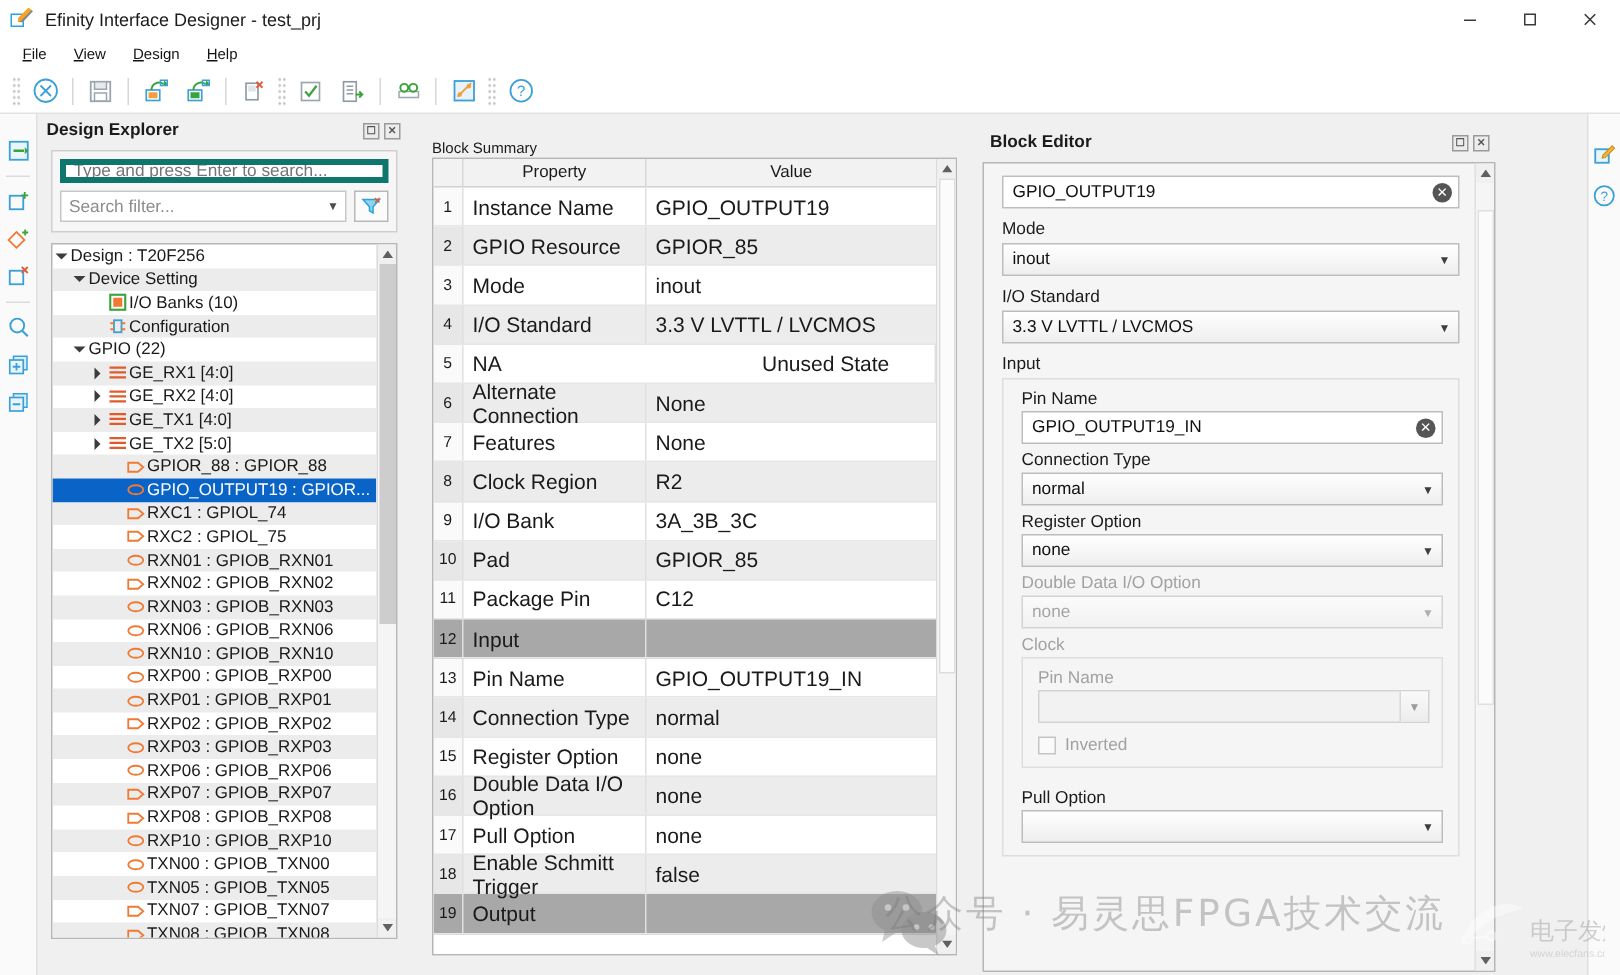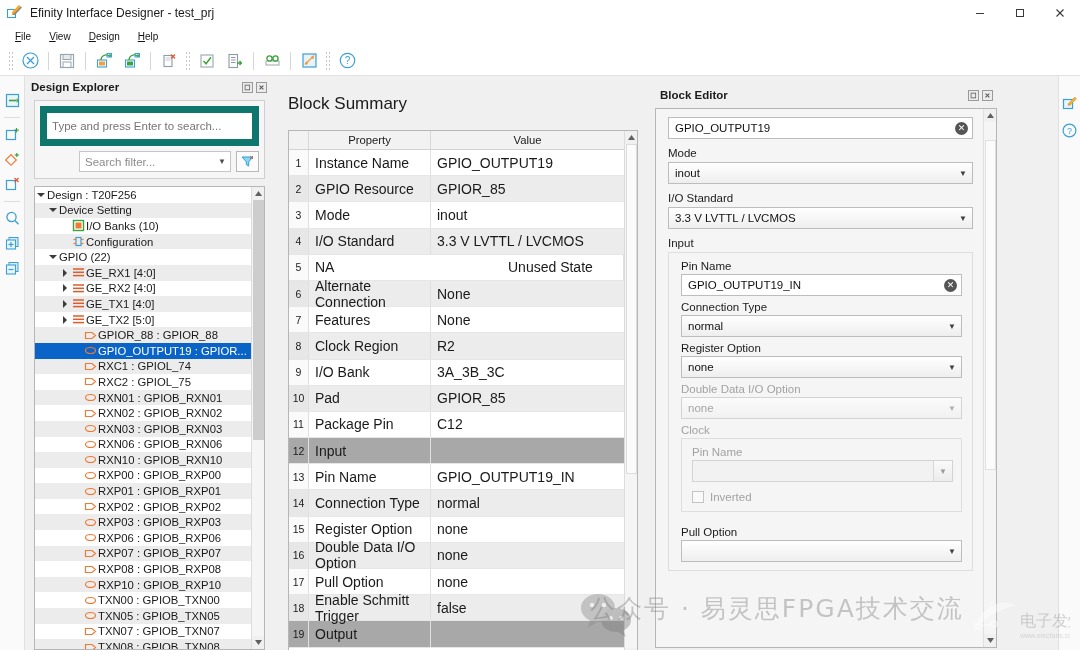--- a/index.html
+++ b/index.html
@@ -79,25 +79,25 @@
     font-size: 11.5px; font-weight: bold; color: #1b1b1b; padding-left: 5px;
   }
   .panel-head .ctrls { margin-left: auto; display: flex; gap: 3px; padding-right: 4px; }
   .pc-ico { width: 11px; height: 11px; border: 1px solid #9a9a9a; background:#ececec;
             display:flex; align-items:center; justify-content:center; font-size:7px; color:#555; line-height:1; }
   .search-box {
     margin: 4px 6px 0 8px; border: 1px solid #cfcfcf; background: #f6f6f6;
     padding: 5px 5px 6px 5px;
   }
   .search-input {
-    width: 100%; height: 40px; border: 7px solid #0f766e; background:#fff;
+    width: 100%; height: 16px; border: 4px solid #0f766e; background:#fff;
     font-size: 11.5px; color: #8c8c8c; padding: 0 5px; outline: none;
     font-family: "Liberation Sans", sans-serif;
   }
-  .filter-row { display: flex; align-items: center; margin-top: 5px; gap: 5px; margin-left: 39px; }
+  .filter-row { display: flex; align-items: center; margin-top: 5px; gap: 5px; }
   .filter-combo {
     flex: 1; height: 21px; border: 1px solid #c6c6c6; background:#fff;
     display: flex; align-items: center; padding: 0 4px 0 5px;
     font-size: 11.5px; color: #8c8c8c;
   }
   .filter-combo .caret { margin-left: auto; font-size: 8px; color: #4d4d4d; }
   .filter-btn {
     width: 23px; height: 21px; border: 1px solid #b8b8b8; background: #fbfbfb;
     display: flex; align-items: center; justify-content: center;
   }
@@ -123,21 +123,21 @@
     width: 13px; background: #f0f0f0; border-left: 1px solid #dcdcdc;
     display: flex; flex-direction: column; align-items: center; flex: none;
   }
   .vsb-arrow { width: 13px; height: 13px; display:flex; align-items:center; justify-content:center;
                background: #f0f0f0; }
   .vsb-track { flex: 1; width: 13px; background: #f5f5f5; position: relative; }
   .vsb-thumb { position: absolute; left: 1px; width: 11px; background: #cdcdcd; }
 
   
   .summary { position: absolute; top: 94px; left: 288px; width: 350px; height: 552px; }
-  .sum-title { font-size: 17px; color: #1b1b1b; margin-bottom: 16px; }
+  .sum-title { font-size: 10px; color: #1b1b1b; margin-bottom: 0; }
   .table-wrap {
     border: 1px solid #b6b6b6; background: #fff; height: 532px;
     display: flex; overflow: hidden;
   }
   .tbl { flex: 1; display: flex; flex-direction: column; }
   .thead { display: flex; height: 19px; background: #f2f2f2; border-bottom: 1px solid #d2d2d2; }
   .th { display:flex; align-items:center; justify-content:center; font-size: 11.3px; color:#1a1a1a;
         border-right: 1px solid #d8d8d8; }
   .th.num { width: 20px; }
   .th.prop { width: 122px; }

